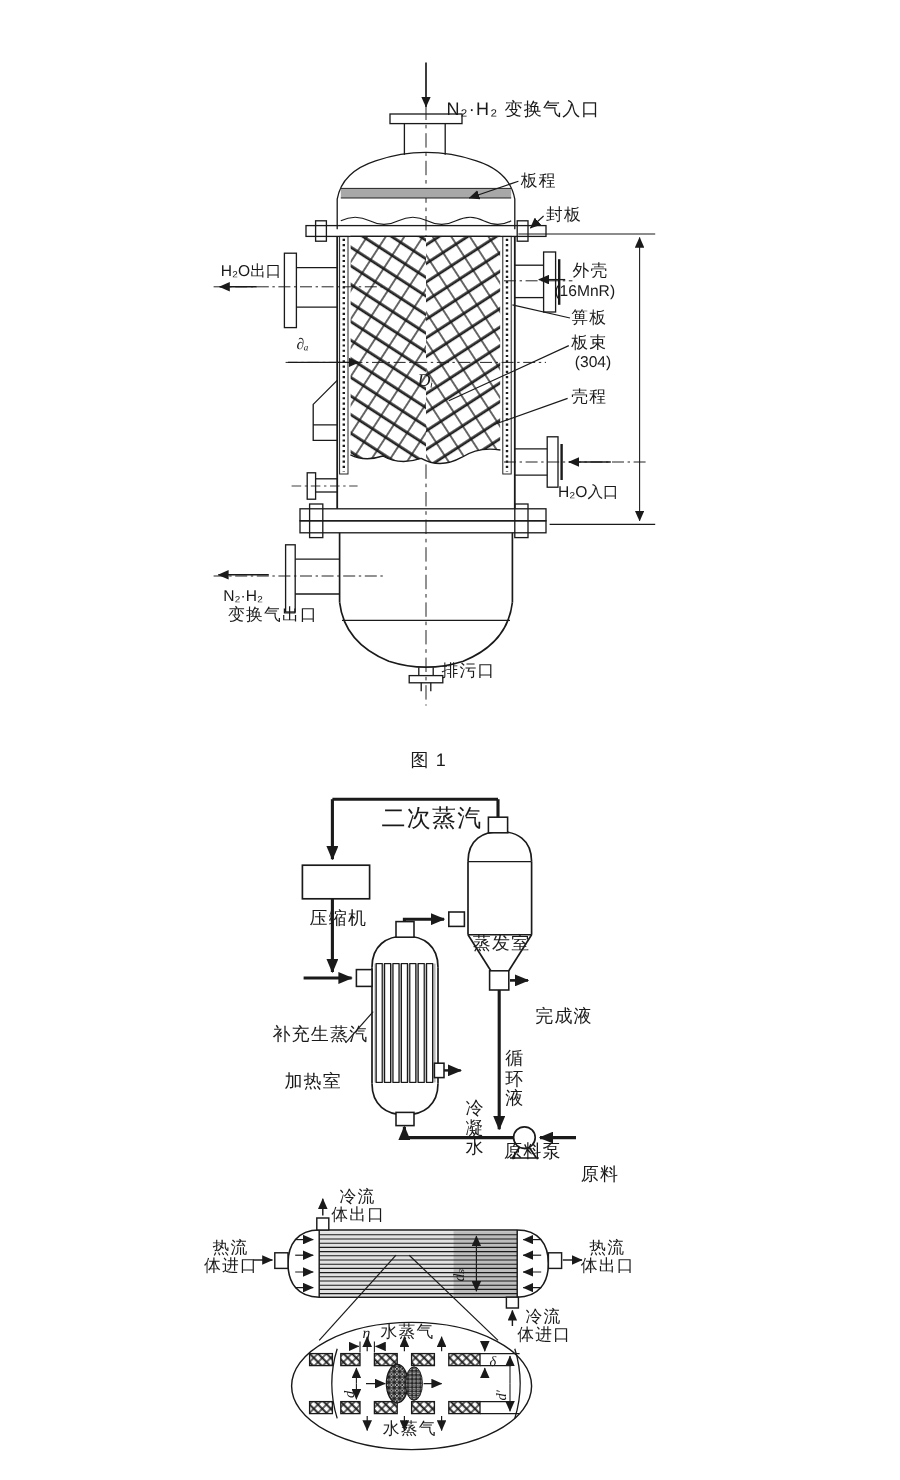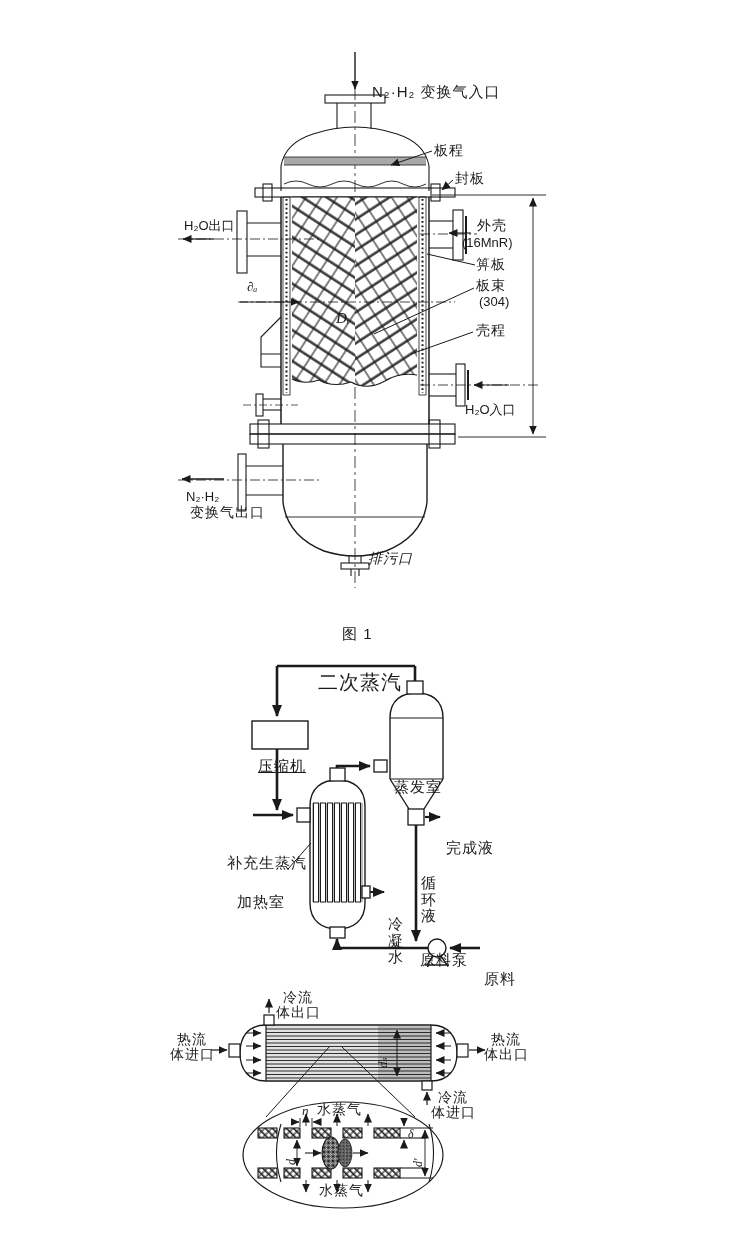--- a/index.html
+++ b/index.html
@@ -362,27 +362,27 @@
 <div class="lbl f13" style="left:184px;top:219px;">H₂O出口</div>
 <div class="lbl cjk f14" style="left:477px;top:218px;">外壳</div>
 <div class="lbl f13" style="left:462px;top:236px;">(16MnR)</div>
 <div class="lbl cjk f14" style="left:476px;top:257px;">箅板</div>
 <div class="lbl cjk f14" style="left:476px;top:278px;">板束</div>
 <div class="lbl f13" style="left:479px;top:295px;">(304)</div>
 <div class="lbl cjk f14" style="left:476px;top:323px;">壳程</div>
 <div class="lbl f13" style="left:465px;top:403px;">H₂O入口</div>
 <div class="lbl f13" style="left:186px;top:490px;">N₂·H₂</div>
 <div class="lbl cjk f14" style="left:190px;top:505px;">变换气出口</div>
-<div class="lbl cjk f14" style="left:368px;top:551px;font-style:italic;">排污口</div>
+<div class="lbl cjk f14" style="left:368px;top:551px;">排污口</div>
 <div class="lbl math f13" style="left:247px;top:280px;">∂ₐ</div>
-<div class="lbl math f15" style="left:336px;top:278px;">Dᵢ</div>
+<div class="lbl math f15" style="left:348px;top:278px;">Dᵢ</div>
 <div class="lbl cjk f15" style="left:342px;top:594px;">图 1</div>
 
 <div class="lbl cjk f16" style="left:318px;top:671px;">二次蒸汽</div>
-<div class="lbl cjk f15" style="left:258px;top:726px;text-decoration:underline;">压缩机</div>
+<div class="lbl cjk f15" style="left:258px;top:726px;">压缩机</div>
 <div class="lbl cjk f15" style="left:394px;top:747px;">蒸发室</div>
 <div class="lbl cjk f15" style="left:446px;top:808px;text-align:right;">完成液</div>
 <div class="lbl cjk f15" style="left:227px;top:823px;">补充生蒸汽</div>
 <div class="lbl cjk f15" style="left:237px;top:862px;">加热室</div>
 <div class="lbl vert f15" style="left:388px;top:884px;">冷凝水</div>
 <div class="lbl vert f15" style="left:421px;top:843px;">循环液</div>
 <div class="lbl cjk f15" style="left:420px;top:920px;">原料泵</div>
 <div class="lbl cjk f15" style="left:484px;top:939px;">原料</div>
 
 <div class="lbl cjk f14" style="left:283px;top:990px;">冷流</div>

